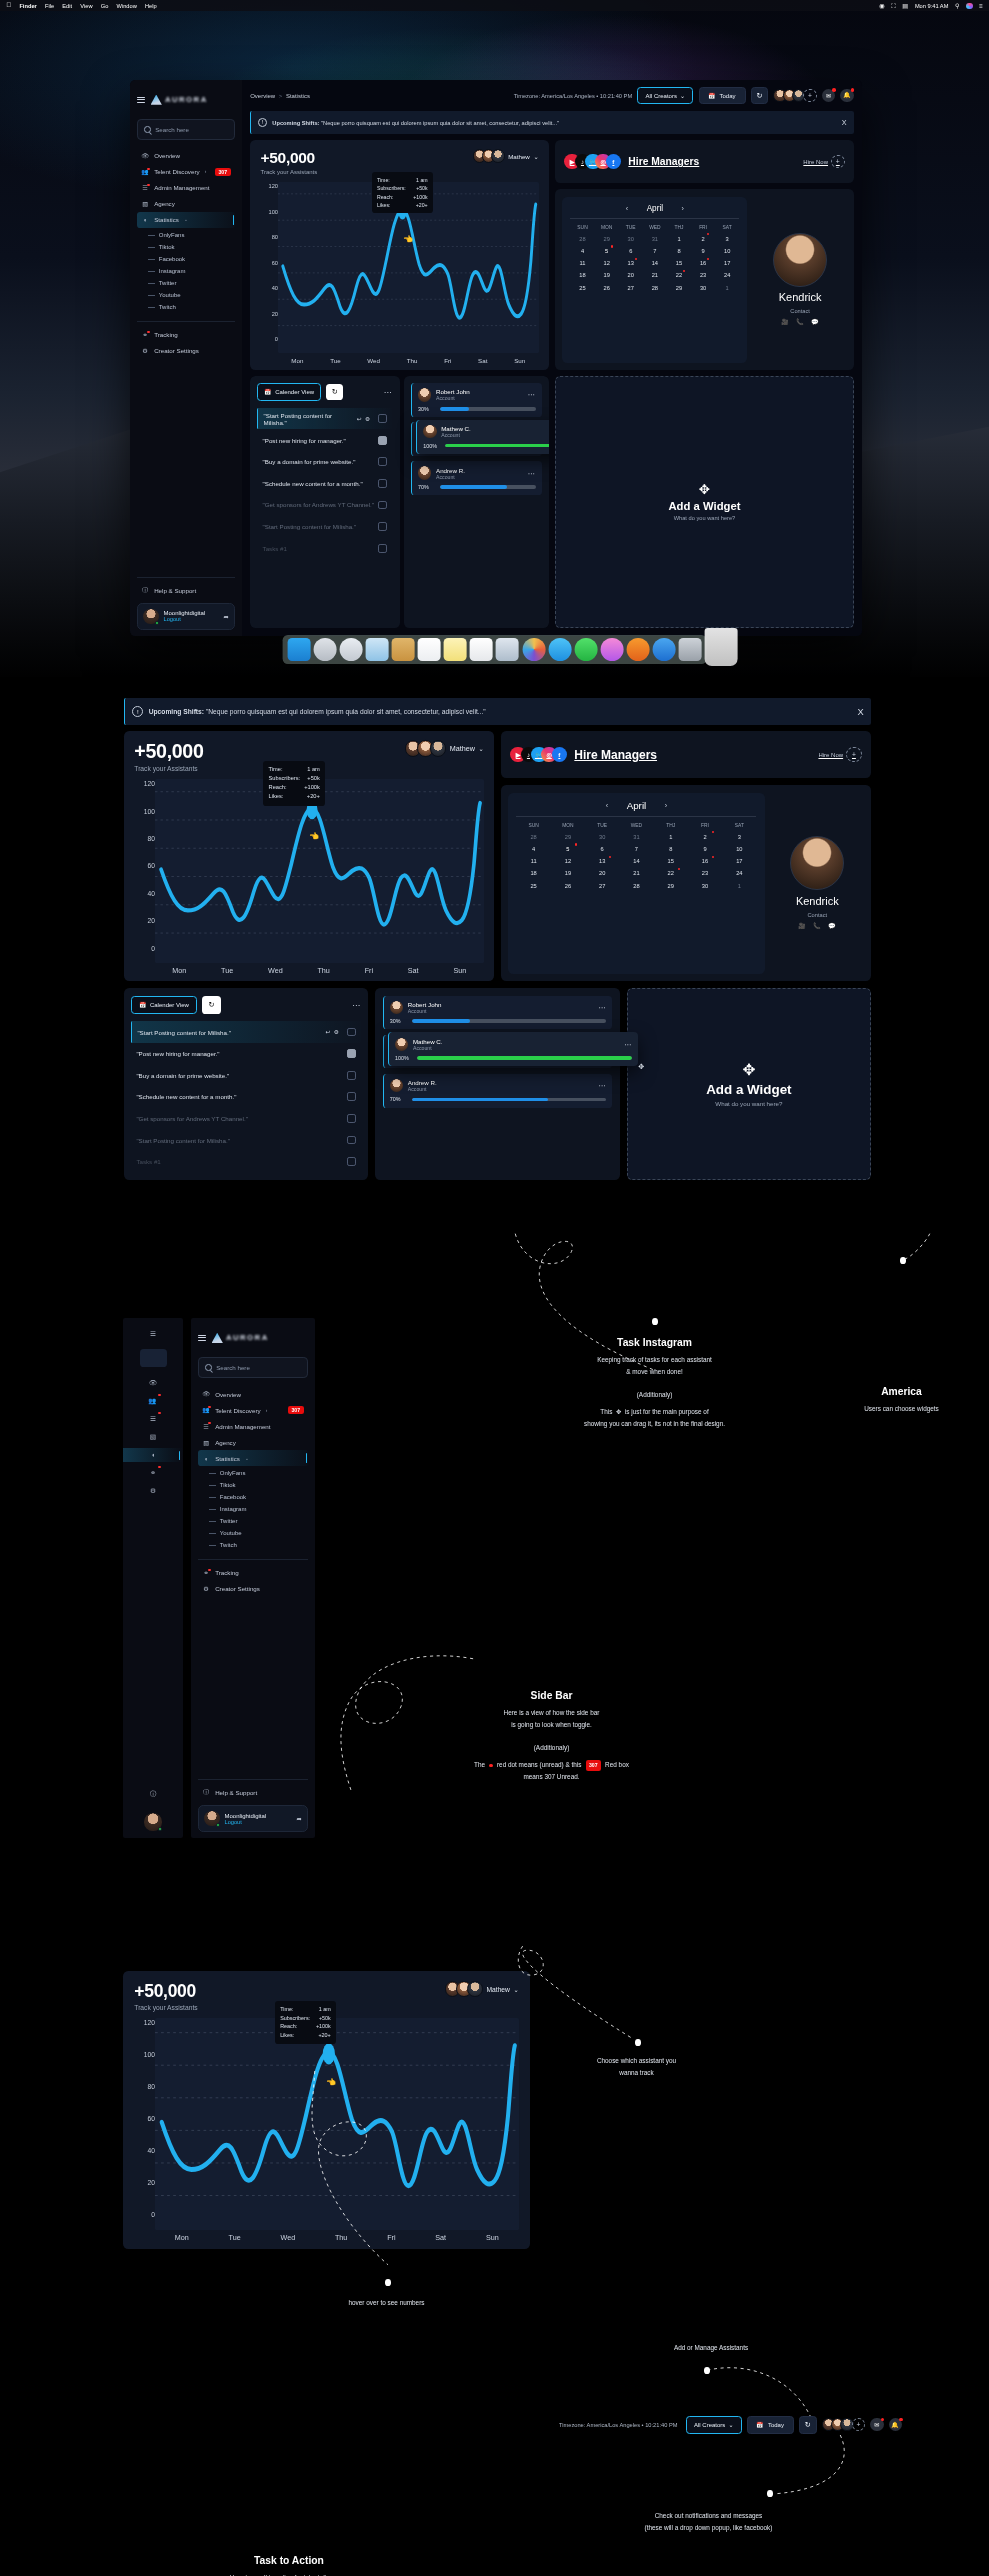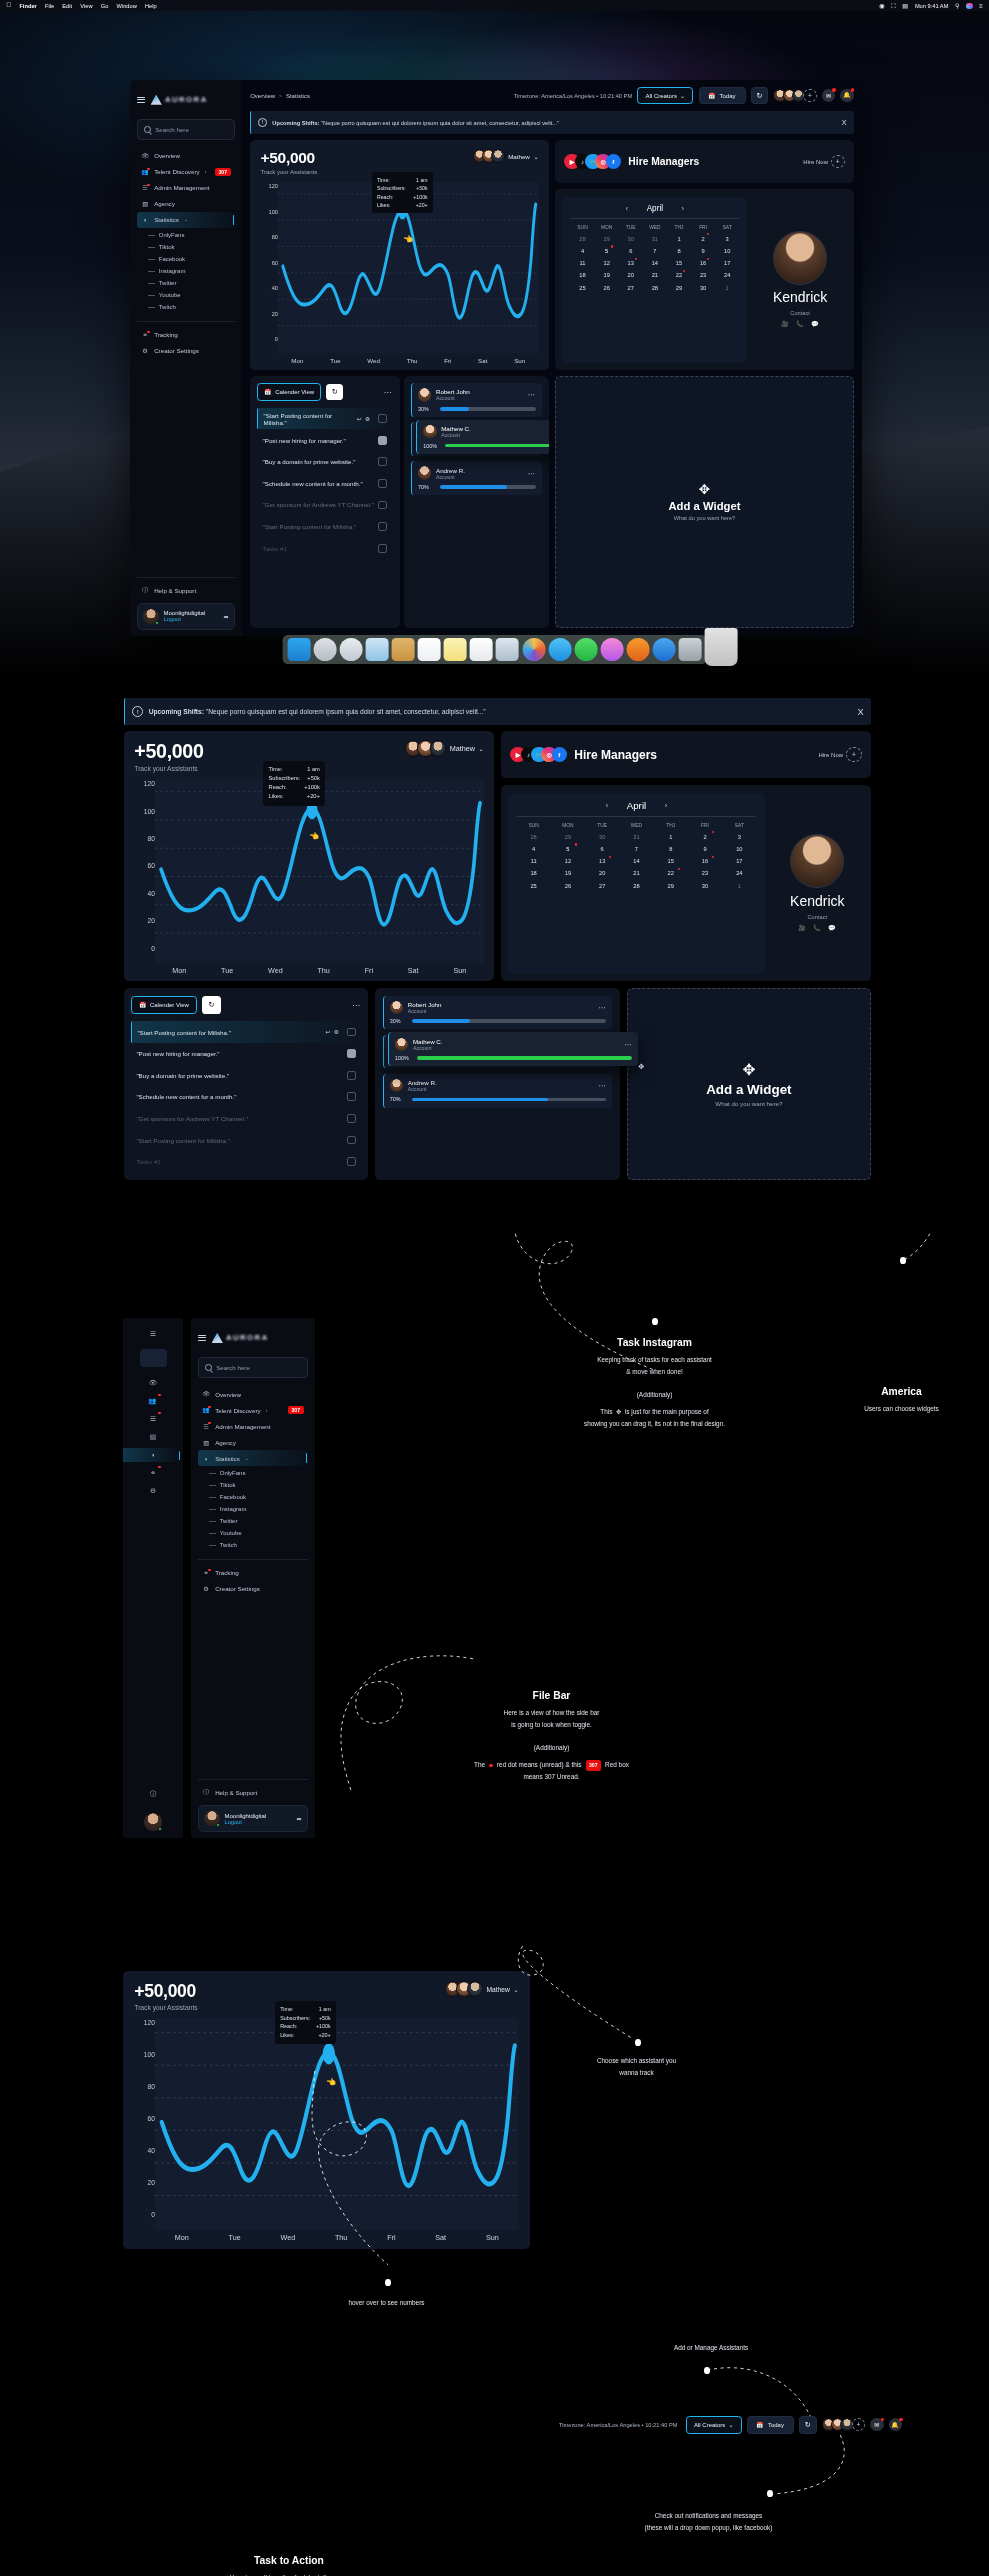--- a/index.html
+++ b/index.html
@@ -137,21 +137,21 @@
   .plotbox{ flex:1; position:relative; background:#141d30; border-radius:1.5px;}
   .plotbox svg{ position:absolute; inset:0; width:100%; height:100%;}
   .xax{ display:flex; justify-content:space-around; font-size:6.2px; color:#cdd5e2; padding:3.1px 0 1px;
         margin-left:17.5px;}
   .tip{ position:absolute; background:#080b12; border-radius:3.1px; padding:4.1px 5.2px; z-index:5;
         font-size:5.2px; color:#dbe2ec; line-height:1.6; min-width:61px;}
   .tip .row{ display:flex; justify-content:space-between; gap:7.2px;}
   .cursor{ position:absolute; width:6.7px;height:9.3px; z-index:6; pointer-events:none;}
 
   
-  .hire{ display:flex; align-items:center; gap:7.2px; padding:0 9.3px; background:#0e1420;}
+  .hire{ display:flex; align-items:center; gap:7.2px; padding:0 9.3px; background:#0e1420;text-decoration:underline;}
   .soc{ display:flex; align-items:center; }
   .soc i{ width:15.5px;height:15.5px;border-radius:50%;margin-left:-5.2px;display:flex;
     align-items:center;justify-content:center;font-size:6.2px;font-weight:bold;font-style:normal;color:#fff;}
   .soc i:first-child{margin-left:0;}
   .s-yt{background:#e8213c;} .s-tt{background:#0b0b0b;} .s-tw{background:#1da1f2;}
   .s-ig{background:linear-gradient(45deg,#f9a03c,#e8366f,#b536c9);} .s-fb{background:#1877f2;}
   .hire-t{ font-size:10.3px; font-weight:bold; }
   .hire-r{ margin-left:auto; display:flex; align-items:center; gap:5.2px;}
   .hire-r .lbl{ font-size:6px; color:#c4ccd9; }
 
@@ -167,21 +167,21 @@
   .drow div{ font-size:5.7px; color:#dbe1ea; padding:3.1px 0; position:relative; cursor:pointer;}
   .drow div.mut{ color:#707b8c;}
   .drow div.sel{ color:#fff; }
   .drow div.sel::before{ content:''; position:absolute; left:50%;top:50%;transform:translate(-50%,-50%);
      width:11.3px;height:11.3px;border-radius:50%;background:#1e7fe0;z-index:-1;}
   .drow div .rd{ position:absolute; top:0.5px; right:24%; width:2.1px;height:2.1px;border-radius:50%;background:#ff2626;}
   .prof{ width:93px; flex:0 0 93px; display:flex; flex-direction:column; align-items:center; justify-content:center; gap:4.6px;}
   .prof .pic{ width:54px;height:54px;border-radius:50%;
      background:radial-gradient(circle at 50% 30%, #e0b894 0 30%, #5a3d2b 33%, #20160f 100%);
      border:0.5px solid #2b3446;}
-  .prof .pn{ font-size:14px; }
+  .prof .pn{ font-size:11px; }
   .prof .pc{ font-size:5.7px; color:#97a2b3;}
   .prof .pi{ display:flex; gap:7.2px; font-size:6.2px; color:#dde3ec;}
 
   
   .tasks{ background:#0e1420; padding:7.2px; display:flex; flex-direction:column;}
   .tk-head{ display:flex; align-items:center; gap:5.2px;}
   .tk-dots{ margin-left:auto; font-size:8.2px; letter-spacing:0.5px; color:#cdd5e2; cursor:pointer;}
   .btn-white{ background:#fff; color:#111; border-radius:3.6px; height:16.5px; width:16.5px;
      display:flex;align-items:center;justify-content:center;font-size:7.2px;cursor:pointer;}
   .tk-list{ margin-top:7.2px; display:flex; flex-direction:column;}
@@ -1187,21 +1187,21 @@
       </div>
     </div>
 
     <svg style="position:absolute;left:289px;top:325px;width:216px;height:165px;" viewBox="0 0 420 320" width="216" height="165">
       <path d="M358,38 C250,18 150,52 132,112 C114,172 200,182 218,130 C236,78 150,60 118,120 C86,180 106,250 122,298" fill="none" stroke="#fff" stroke-width="1.6" stroke-dasharray="6 7"></path>
     </svg>
 
   </div>
 
   <div class="ann" style="left:407px;top:1690px;width:289px;">
-    <h3>File Bar</h3>
+    <h3>Side Bar</h3>
     <p>Here is a view of how the side bar</p>
     <p>is going to look when toggle.</p>
     <p class="addl">(Additionaly)</p>
     <p>
       <span>The</span>
       <span class="rdot"></span>
       <span>red dot means (unread) &amp; this</span>
       <span class="rbox">307</span>
       <span>Red box</span>
     </p>

